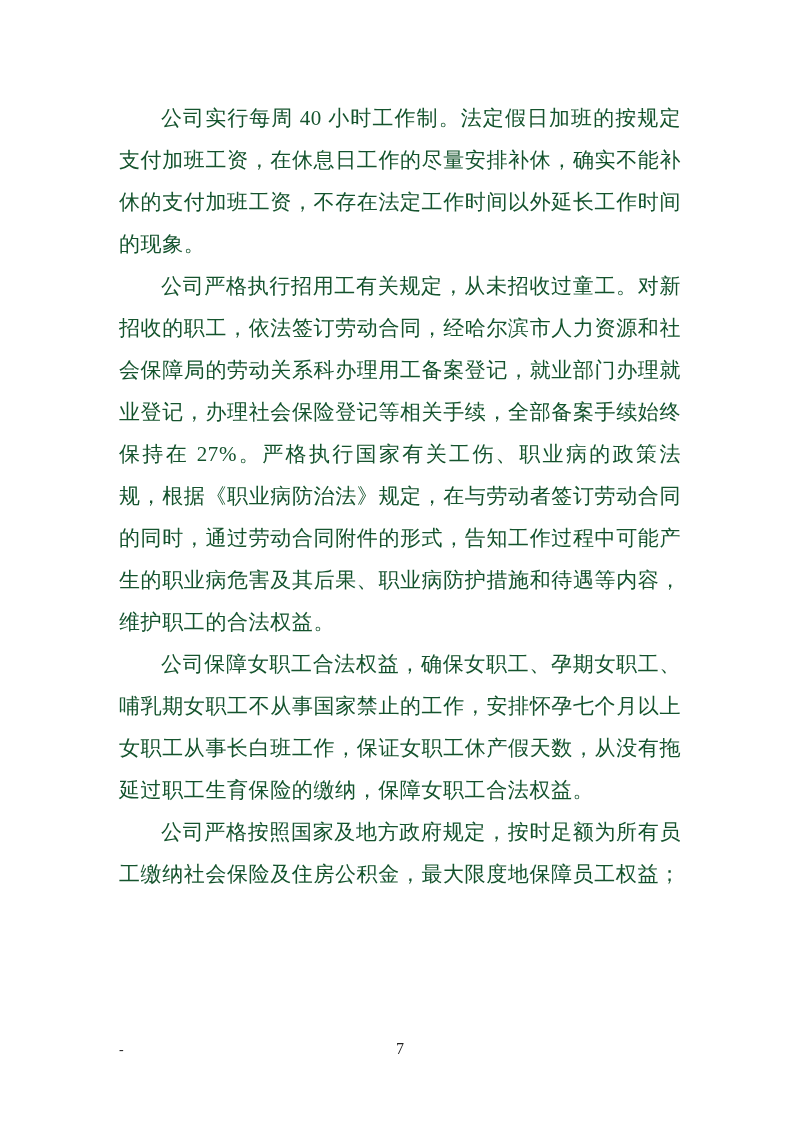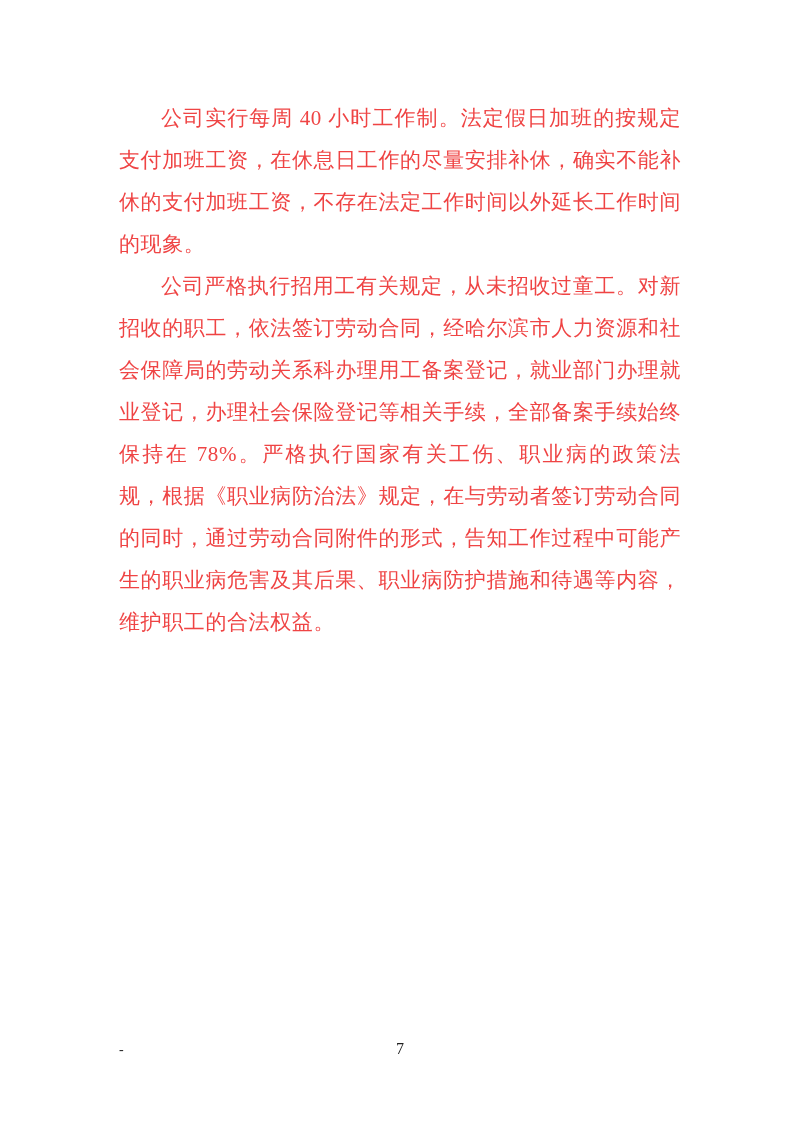--- a/index.html
+++ b/index.html
@@ -20,21 +20,21 @@
     left: 119px;
     top: 97px;
     width: 562px;
   }
   .body-para {
     margin: 0;
     padding: 0;
     font-size: 21px;
     line-height: 42px;
     letter-spacing: 0.6px;
-    color: #ef4444;
+    color: #14532d;
     text-align: justify;
     text-justify: inter-character;
     text-indent: 2em;
     word-break: break-all;
   }
   .footer-dash {
     position: absolute;
     left: 119px;
     top: 1040px;
     font-size: 14px;
@@ -51,18 +51,20 @@
     line-height: 22px;
     color: #1f1f1f;
   }
 </style>
 </head>
 <body>
 
 <div class="page">
   <div class="content">
     <p class="body-para">公司实行每周 40 小时工作制。法定假日加班的按规定支付加班工资，在休息日工作的尽量安排补休，确实不能补休的支付加班工资，不存在法定工作时间以外延长工作时间的现象。</p>
-    <p class="body-para">公司严格执行招用工有关规定，从未招收过童工。对新招收的职工，依法签订劳动合同，经哈尔滨市人力资源和社会保障局的劳动关系科办理用工备案登记，就业部门办理就业登记，办理社会保险登记等相关手续，全部备案手续始终保持在 78%。严格执行国家有关工伤、职业病的政策法规，根据《职业病防治法》规定，在与劳动者签订劳动合同的同时，通过劳动合同附件的形式，告知工作过程中可能产生的职业病危害及其后果、职业病防护措施和待遇等内容，维护职工的合法权益。</p>
+    <p class="body-para">公司严格执行招用工有关规定，从未招收过童工。对新招收的职工，依法签订劳动合同，经哈尔滨市人力资源和社会保障局的劳动关系科办理用工备案登记，就业部门办理就业登记，办理社会保险登记等相关手续，全部备案手续始终保持在 27%。严格执行国家有关工伤、职业病的政策法规，根据《职业病防治法》规定，在与劳动者签订劳动合同的同时，通过劳动合同附件的形式，告知工作过程中可能产生的职业病危害及其后果、职业病防护措施和待遇等内容，维护职工的合法权益。</p>
+    <p class="body-para">公司保障女职工合法权益，确保女职工、孕期女职工、哺乳期女职工不从事国家禁止的工作，安排怀孕七个月以上女职工从事长白班工作，保证女职工休产假天数，从没有拖延过职工生育保险的缴纳，保障女职工合法权益。</p>
+    <p class="body-para">公司严格按照国家及地方政府规定，按时足额为所有员工缴纳社会保险及住房公积金，最大限度地保障员工权益；</p>
   </div>
 
   <div class="footer-dash">-</div>
   <div class="footer-page">7</div>
 </div>
 
 </body></html>

